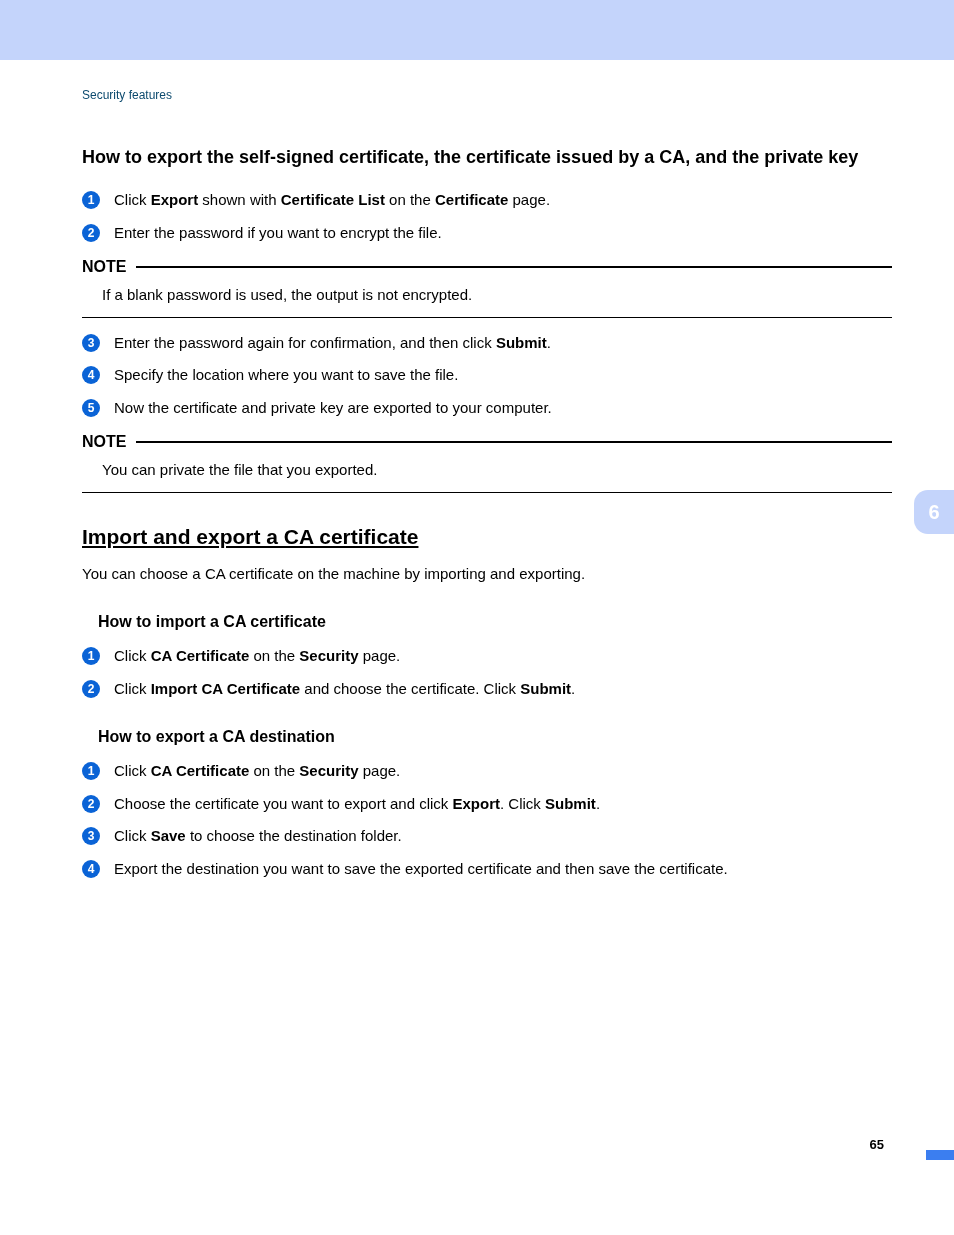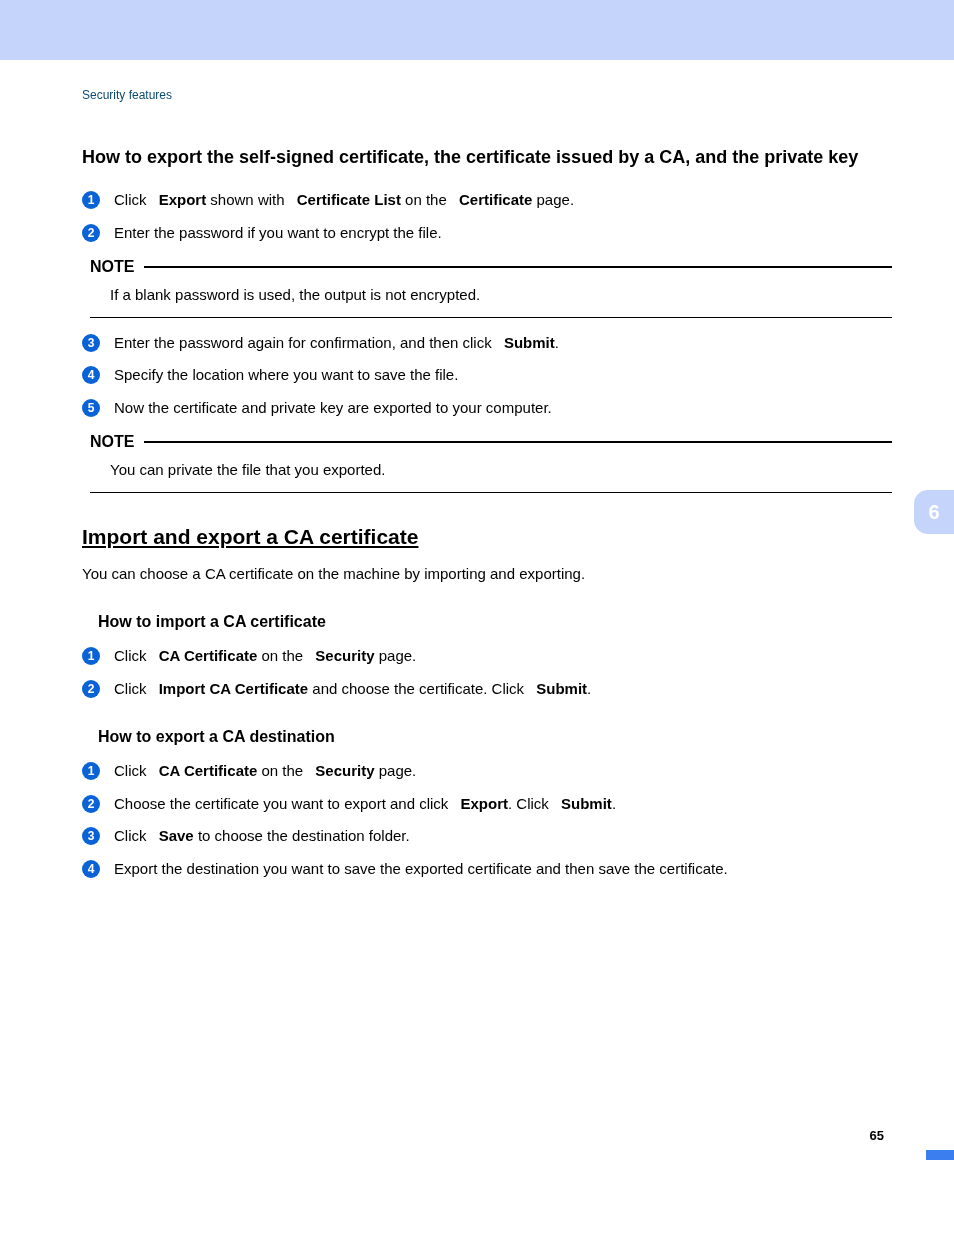--- a/index.html
+++ b/index.html
@@ -67,24 +67,23 @@
     align-items: center;
     justify-content: center;
     margin-right: 14px;
     margin-top: 2px;
   }
   .step-line .text {
     flex: 1 1 auto;
   }
   .step-line .text b, p.intro b, .note-body b {
     font-weight: bold;
-    margin-left: 8px;
   }
   .note-block {
-    margin: 14px 0 14px 8px;
+    margin: 14px 0 14px 0;
   }
   .note-head {
     display: flex;
     align-items: center;
   }
   .note-label {
     font-size: 16px;
     font-weight: bold;
     padding-right: 10px;
     white-space: nowrap;
@@ -114,21 +113,21 @@
     border-bottom-left-radius: 14px;
     color: #fff;
     font-size: 20px;
     font-weight: bold;
     display: flex;
     align-items: center;
     justify-content: center;
   }
   .footer {
     position: absolute;
-    bottom: 17px;
+    bottom: 8px;
     right: 62px;
     display: flex;
     align-items: center;
   }
   .footer .pagenum {
     font-size: 13px;
     font-weight: bold;
     margin-right: 8px;
   }
   .page-bottom-bar {

